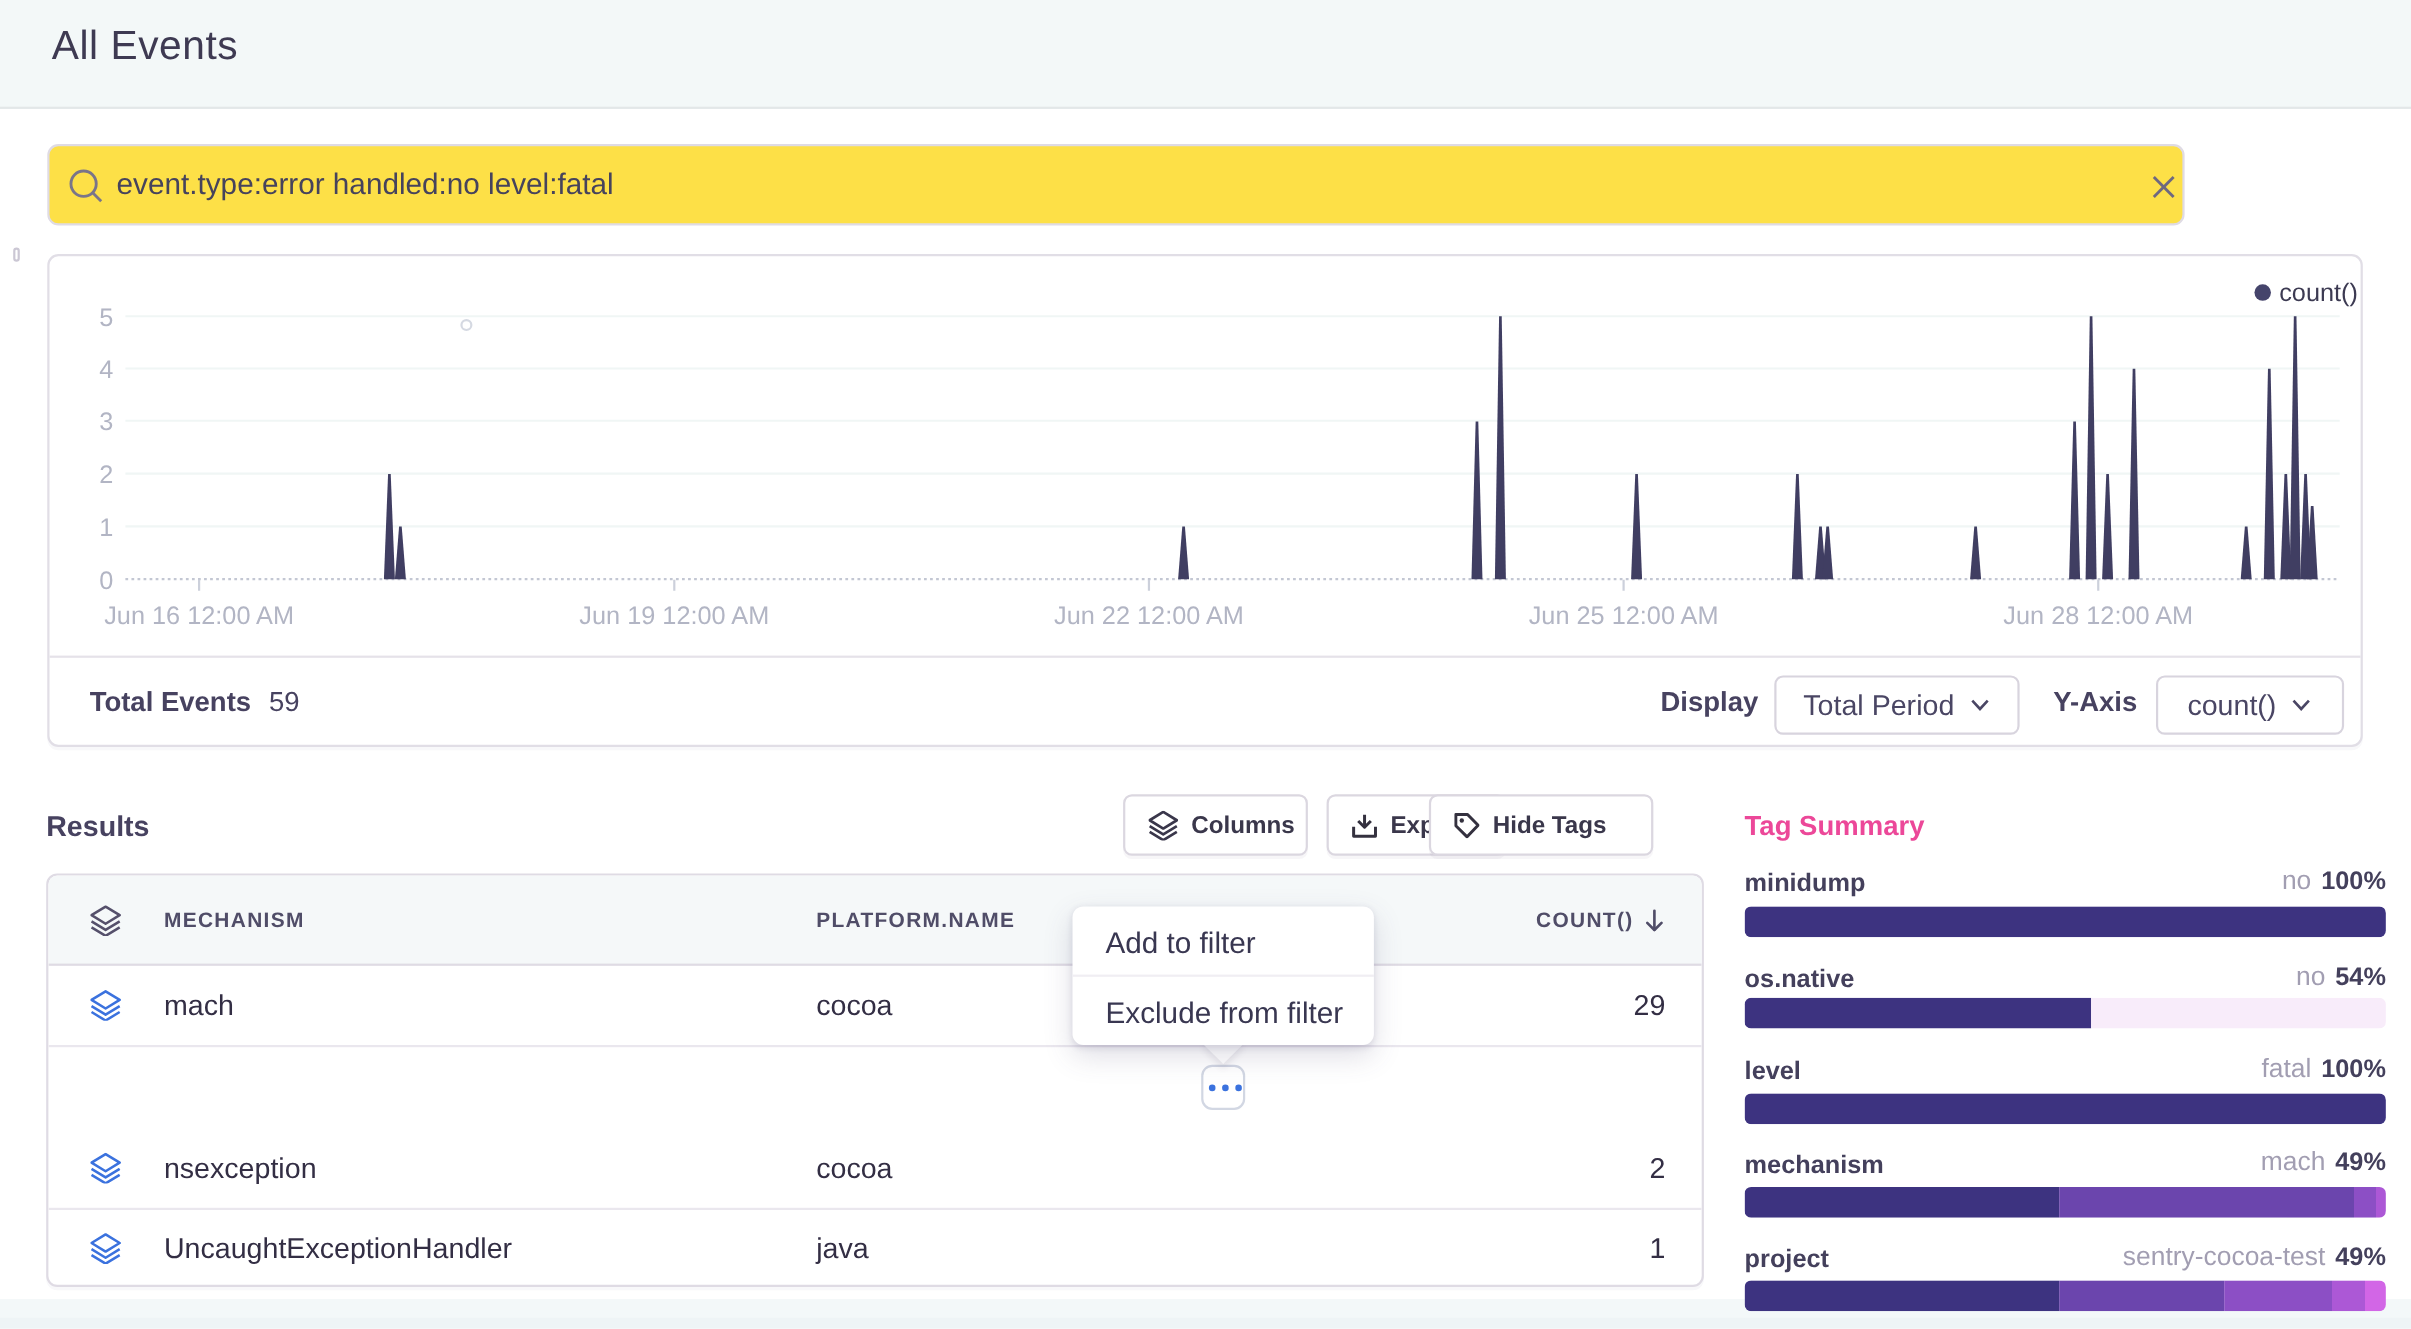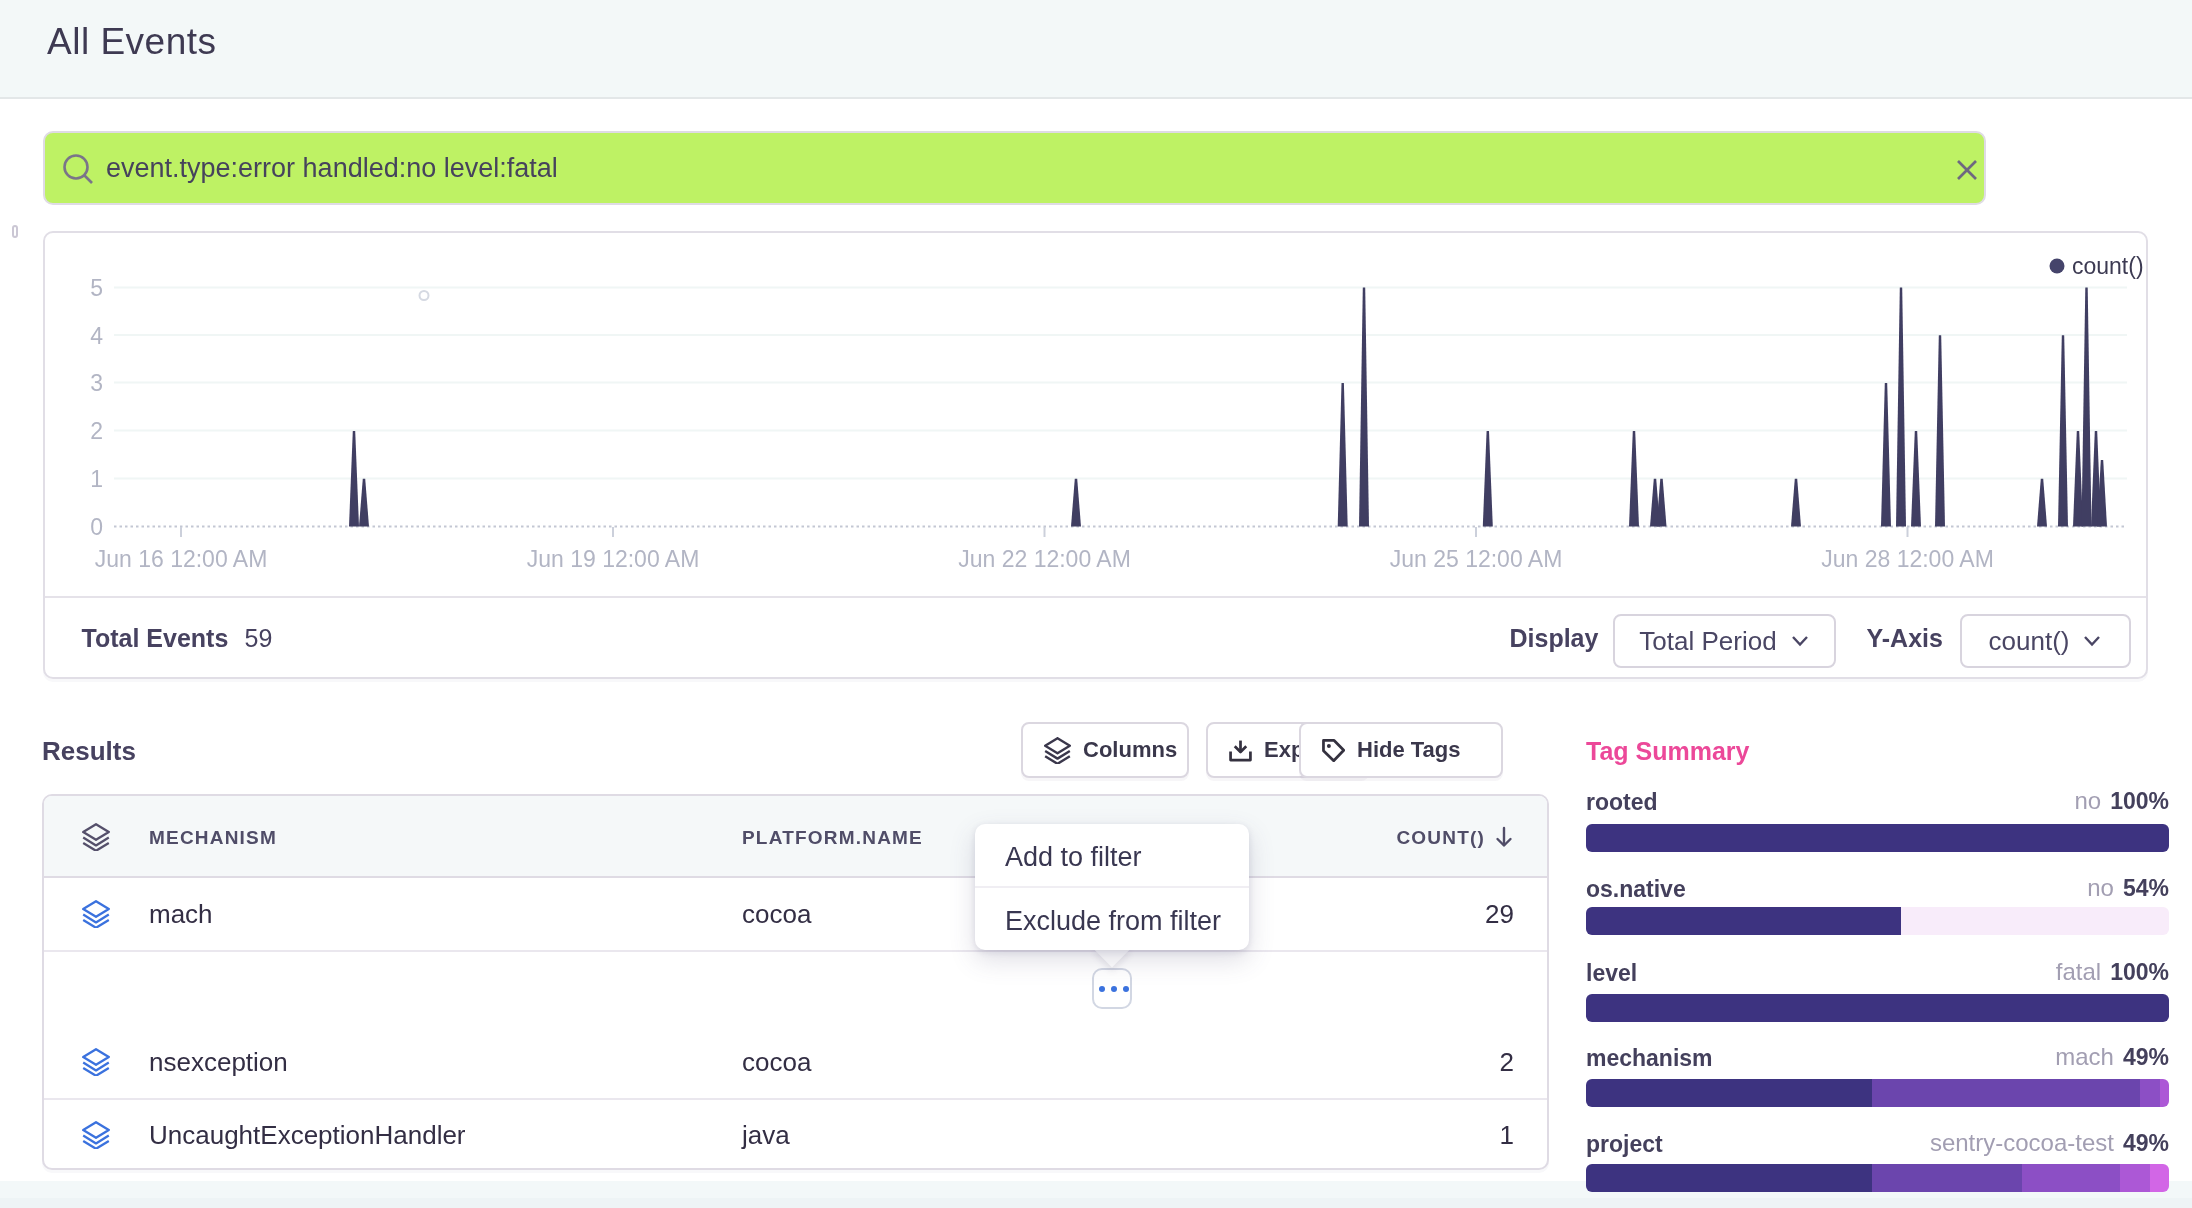--- a/index.html
+++ b/index.html
@@ -4,21 +4,21 @@
 <style>
 * { margin:0; padding:0; box-sizing:border-box; }
 html,body { width:2192px; height:1208px; background:#fff; font-family:"Liberation Sans", sans-serif; overflow:hidden; position:relative; }
 .abs { position:absolute; }
 
 
 .pagehead { left:0; top:0; width:2192px; height:99px; background:#F3F8F8; border-bottom:2px solid #E3E7E8; }
 .pagehead h1 { position:absolute; left:47px; top:21px; font-size:37px; font-weight:400; color:#3E3A52; letter-spacing:0.5px; }
 
 
-.search { left:43px; top:131px; width:1943px; height:74px; background:#bef264; border:2px solid #DFDBE4; border-radius:10px; }
+.search { left:43px; top:131px; width:1943px; height:74px; background:#fde047; border:2px solid #DFDBE4; border-radius:10px; }
 .search .txt { position:absolute; left:61px; top:50%; transform:translateY(-50%); font-size:27px; color:#46435C; }
 
 
 .panel { left:42.5px; top:230.5px; width:2105px; height:448px; background:#fff; border:2px solid #E1DEE6; border-radius:10px; box-shadow:0 3px 0 rgba(40,20,80,0.03); }
 .panel-footer { position:absolute; left:0; top:363.5px; width:100%; height:80.5px; border-top:2px solid #E5E2E9; }
 .tot-label { position:absolute; left:37px; top:26px; font-size:25px; font-weight:700; color:#474260; }
 .tot-val { position:absolute; left:200px; top:26px; font-size:25px; color:#474260; }
 .disp-label { position:absolute; left:1465px; top:26px; font-size:25px; font-weight:700; color:#474260;text-align:right; }
 .dd { position:absolute; top:16px; height:54px; background:#fff; border:2px solid #D8D4DE; border-radius:8px; font-size:26px; color:#4A4664; display:flex; align-items:center; justify-content:center; gap:14px; }
 .dd1 { left:1568px; width:223px; }
@@ -246,21 +246,21 @@
   <div class="item" style="top:82px">Exclude from filter</div>
 </div>
 <div class="abs dotsbtn">
     <i style="left:5px"></i>
     <i style="left:17px"></i>
     <i style="left:29px"></i>
   </div>
 
 <div class="abs side-h">Tag Summary</div>
 
-<div class="tag-label" style="top:789px">rooted</div>
+<div class="tag-label" style="top:789px">minidump</div>
 <div class="tag-val" style="top:787px">no<b>100%</b></div>
 <div class="bar" style="top:824px">
     <i style="width:100%;background:#3D3380"></i>
   </div>
 
 <div class="tag-label" style="top:876px">os.native</div>
 <div class="tag-val" style="top:874px">no<b>54%</b></div>
 <div class="bar" style="top:907px">
     <i style="width:54%;background:#3D3380"></i>
     <i style="width:46%;background:#F8ECFA"></i>

